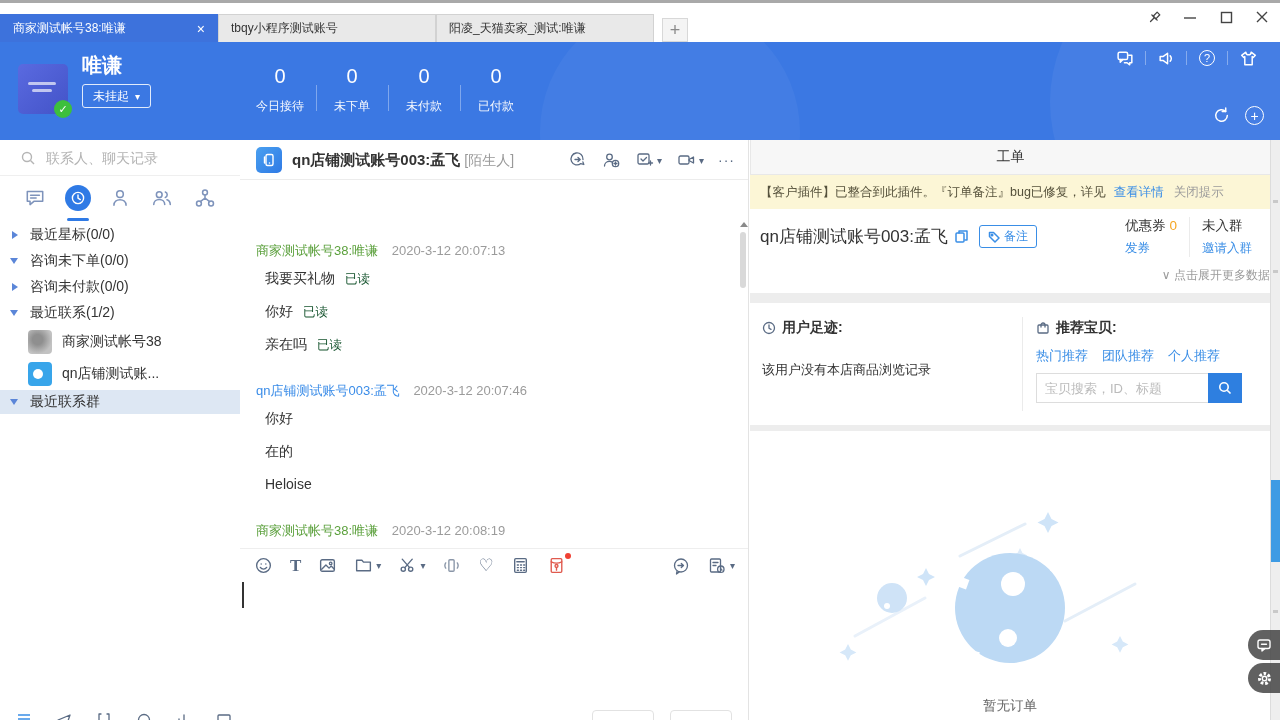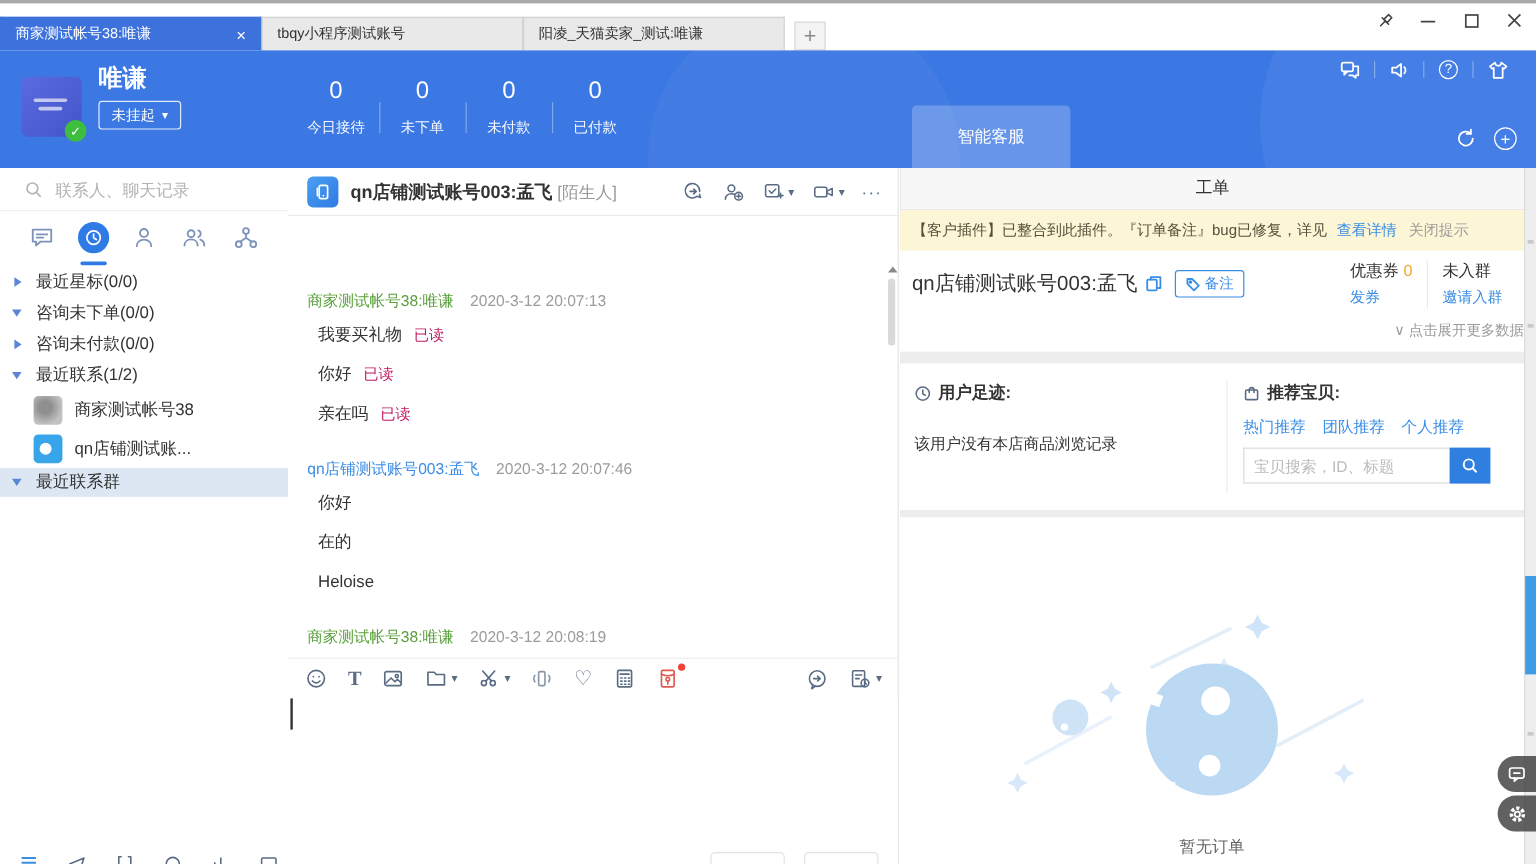--- a/index.html
+++ b/index.html
@@ -74,21 +74,21 @@
   .chat-acts { position:absolute; right:10px; top:10px; display:flex; align-items:center; gap:6px; }
   .ca-item { display:flex; align-items:center; gap:2px; padding:0 4px; }
   .caret { font-size:10px; color:#5a6b84; }
   .ellipsis { font-size:14px; color:#5a6b84; letter-spacing:1px; }
   .msgs { position:absolute; left:0; top:40px; width:509px; height:368px; overflow:hidden; }
   .sender-row { position:absolute; left:16px; font-size:13px; white-space:nowrap; }
   .sender-row .t { color:#9b9b9b; margin-left:10px; }
   .sender-green { color:#5ba03c; }
   .sender-blue { color:#3a8ce8; }
   .msg-line { position:absolute; left:25px; font-size:14px; color:#333; white-space:nowrap; }
-  .msg-line .read { font-size:12.5px; color:#be185d; margin-left:10px; }
+  .msg-line .read { font-size:12.5px; color:#14532d; margin-left:10px; }
   .vscroll { position:absolute; right:1px; top:42px; width:10px; height:364px; }
   .vs-arrow-up { position:absolute; top:0; left:2px; width:0; height:0; border-bottom:5px solid #8a8a8a; border-left:4px solid transparent; border-right:4px solid transparent; }
   .vs-thumb { position:absolute; top:10px; left:2px; width:6px; height:56px; background:#d9d9d9; border-radius:3px; }
   .chat-toolbar { position:absolute; left:0; top:408px; width:509px; height:34px; border-top:1px solid #eee; display:flex; align-items:center; padding:0 14px; gap:17px; }
   .tb { position:relative; display:flex; align-items:center; gap:3px; }
   .tb .dot { position:absolute; top:-3px; right:-5px; width:6px; height:6px; border-radius:50%; background:#f04134; }
   .tb-T { font-size:17px; color:#5a6b84; font-weight:bold; font-family:"Liberation Serif","DejaVu Serif",serif; }
   .tb-heart { font-size:17px; color:#5a6b84; }
   .tb-right { margin-left:auto; display:flex; gap:16px; align-items:center; }
   .input-area { position:absolute; left:0; top:442px; width:509px; height:138px; background:#fff; }
@@ -241,21 +241,20 @@
           <span>?</span>
         </div>
     </div>
     <div class="sep"></div>
     <div class="hi">
       <svg width="19" height="19" viewBox="0 0 18 18" class="ic-w">
           <path d="M6.5 3L2.5 6l2 2 1-0.8V15h7V7.2l1 0.8 2-2-4-3a2.5 2.5 0 01-5 0z"></path>
         </svg>
     </div>
   </div>
-  <div class="plugin-tab">智能客服</div>
   <div class="panel-acts">
     <svg width="19" height="19" viewBox="0 0 18 18" class="ic-w">
         <path d="M14.5 9a5.5 5.5 0 11-1.6-3.9"></path>
         <path d="M13 2v3.3h-3.3" fill="none"></path>
       </svg>
     <div class="plus-circle">
         <span>+</span>
       </div>
   </div>
 </div>

